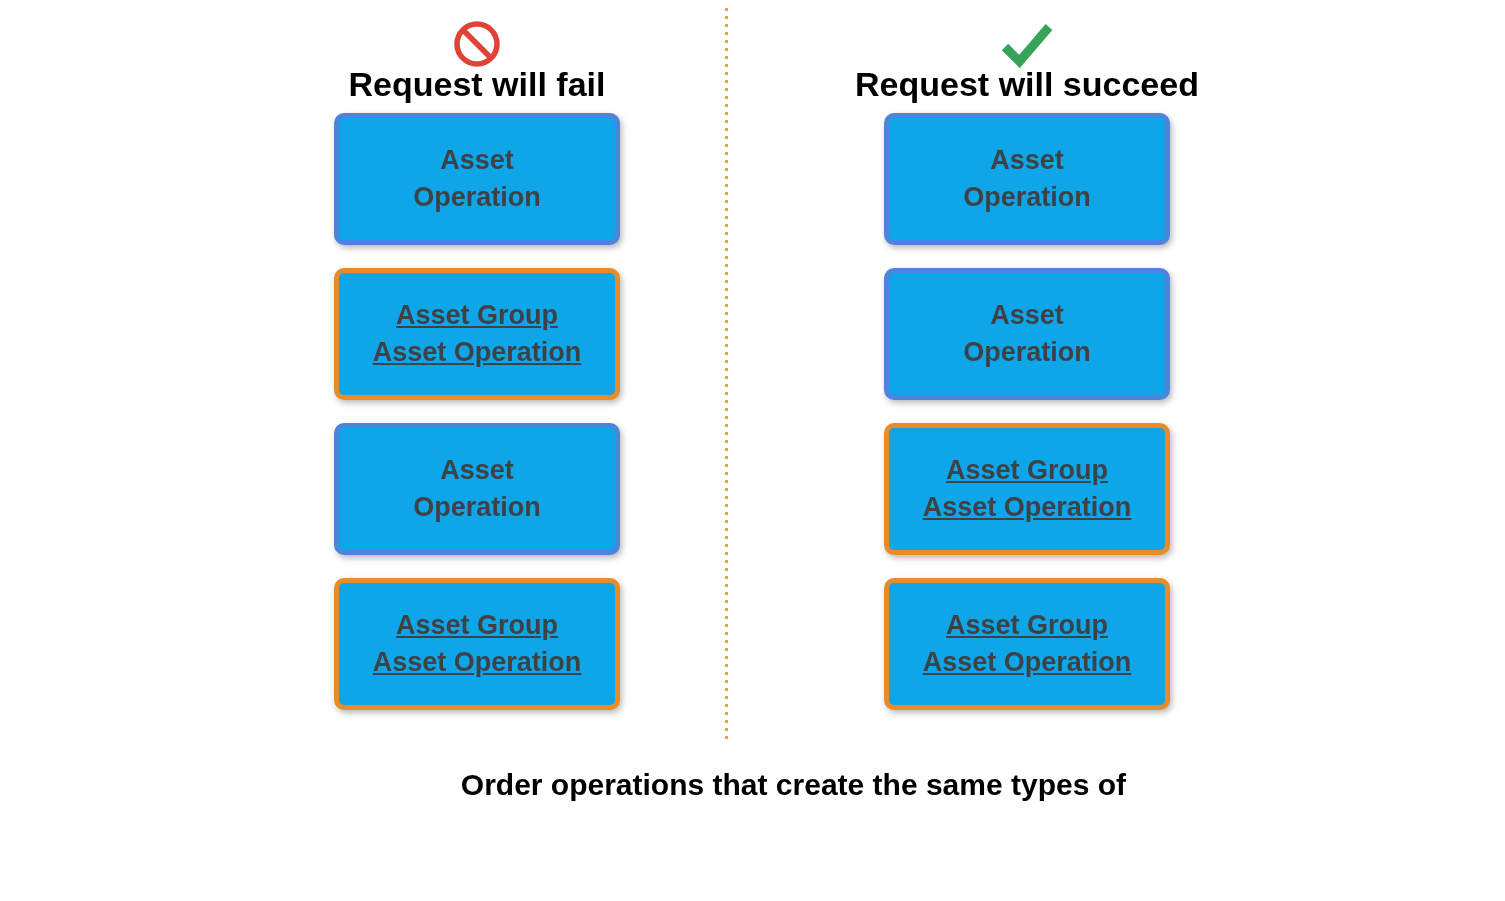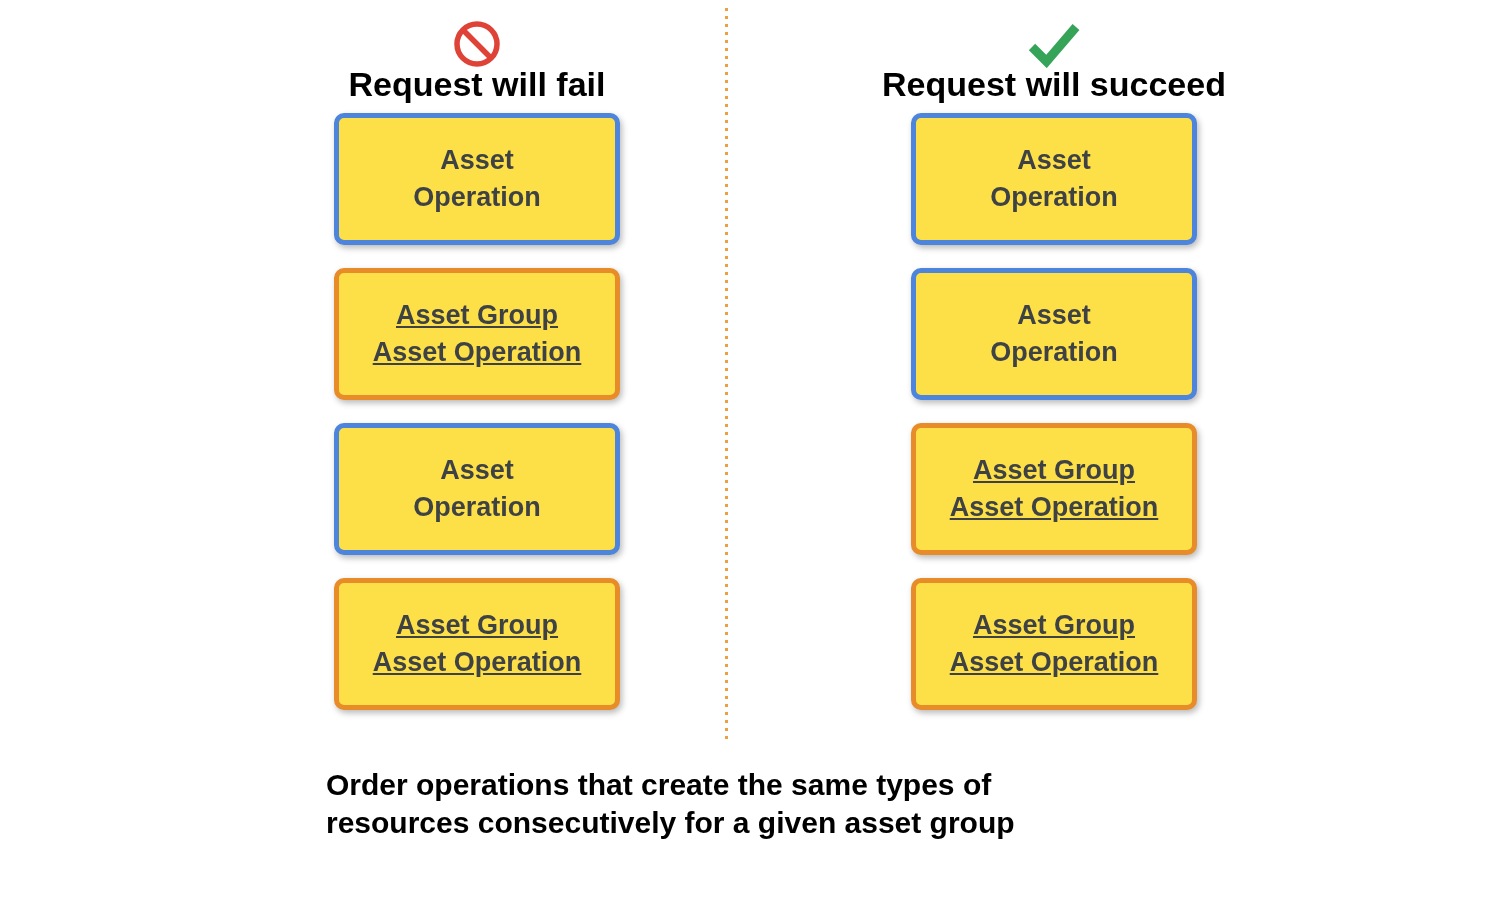--- a/index.html
+++ b/index.html
@@ -16,21 +16,21 @@
   }
   .column {
     position: absolute;
     top: 0;
     width: 286px;
     display: flex;
     flex-direction: column;
     align-items: center;
   }
   .column.fail    { left: 334px; }
-  .column.succeed { left: 871px; padding-left: 40px; }
+  .column.succeed { left: 844px; padding-left: 40px; }
 
   .col-icon {
     margin-top: 16px;
     height: 52px;
     display: flex;
     align-items: flex-end;
     justify-content: center;
   }
   .col-title {
     margin-top: 2px;
@@ -41,21 +41,21 @@
     color: #000000;
     white-space: nowrap;
   }
 
   .op-box {
     box-sizing: border-box;
     width: 286px;
     height: 132px;
     margin-top: 23px;
     border-radius: 10px;
-    background: #fde047;
+    background: #0ea5e9;
     display: flex;
     align-items: center;
     justify-content: center;
     text-align: center;
     font-size: 27px;
     line-height: 37px;
     font-weight: 700;
     color: #3F4245;
     white-space: pre-line;
     box-shadow: 2px 3px 6px rgba(0,0,0,0.28);
@@ -75,21 +75,21 @@
       #E9A23F 0px, #E9A23F 3px,
       transparent 3px, transparent 8px
     );
   }
 
   .caption {
     position: absolute;
     left: 326px;
     top: 766px;
     width: 800px;
-    text-align: left;
+    text-align: right;
     font-size: 30px;
     line-height: 38px;
     font-weight: 700;
     color: #000000;
   }
 </style>
 </head>
 <body>
 
 <div>
@@ -128,16 +128,15 @@
     <div class="op-box asset">Asset
 Operation</div>
     <div class="op-box asset-group">Asset Group
 Asset Operation</div>
     <div class="op-box asset-group">Asset Group
 Asset Operation</div>
   </div>
 
   <div class="caption">
     <div>Order operations that create the same types of</div>
-    <div>resources consecutively for a given asset group</div>
   </div>
 
 </div>
 
 </body></html>

